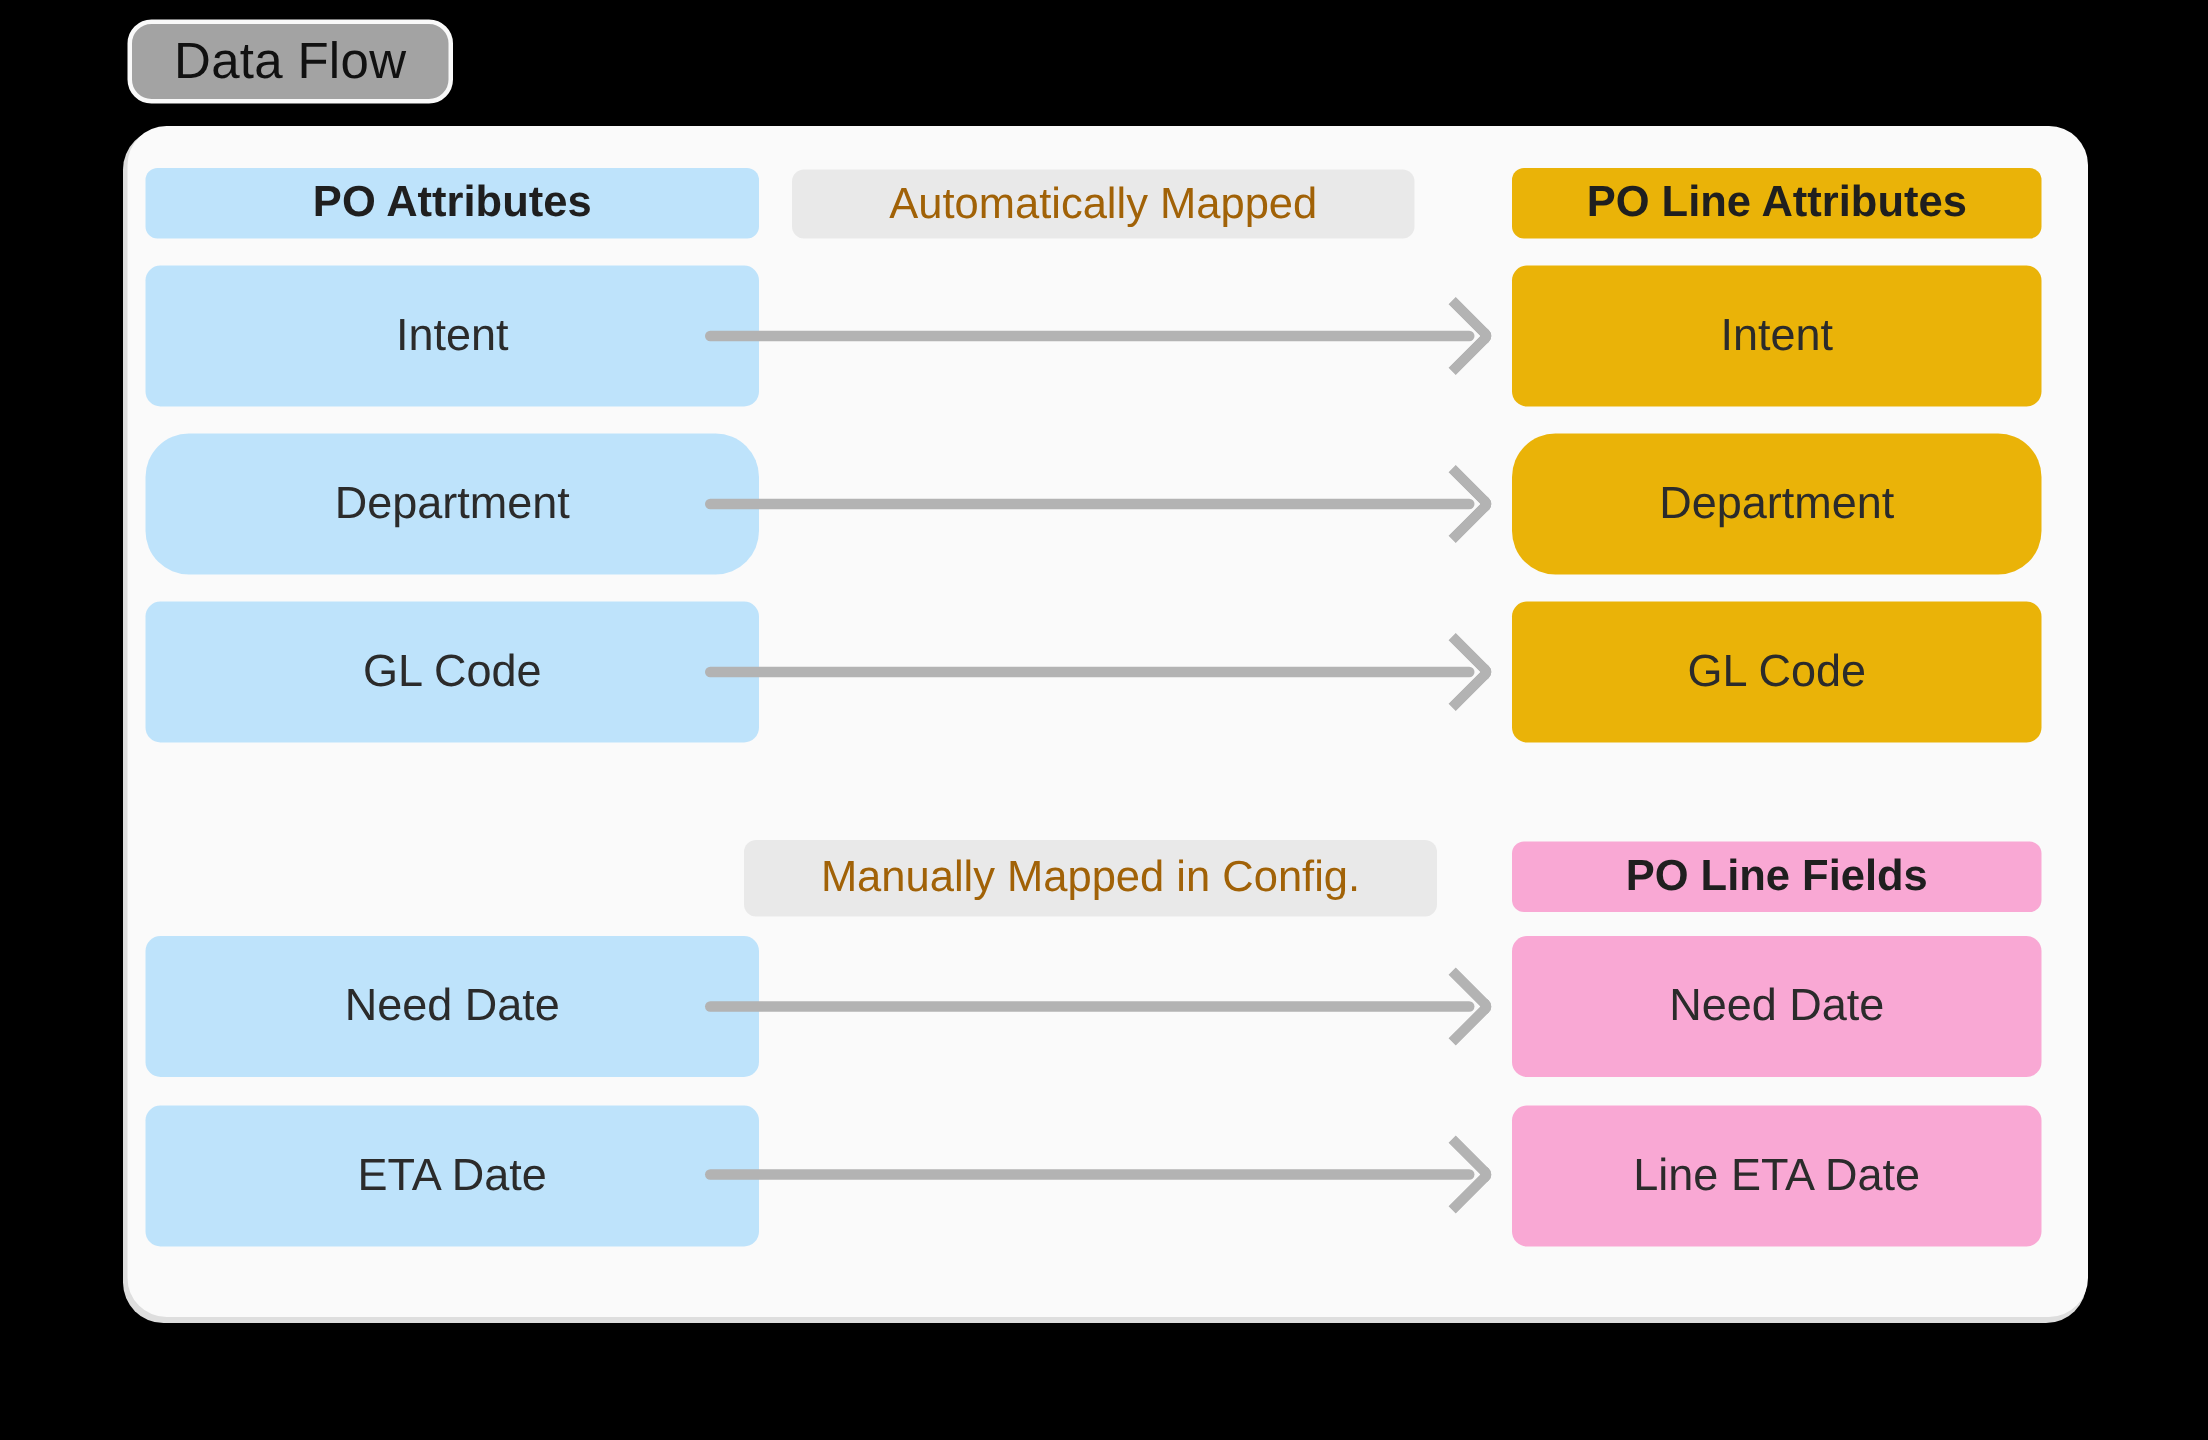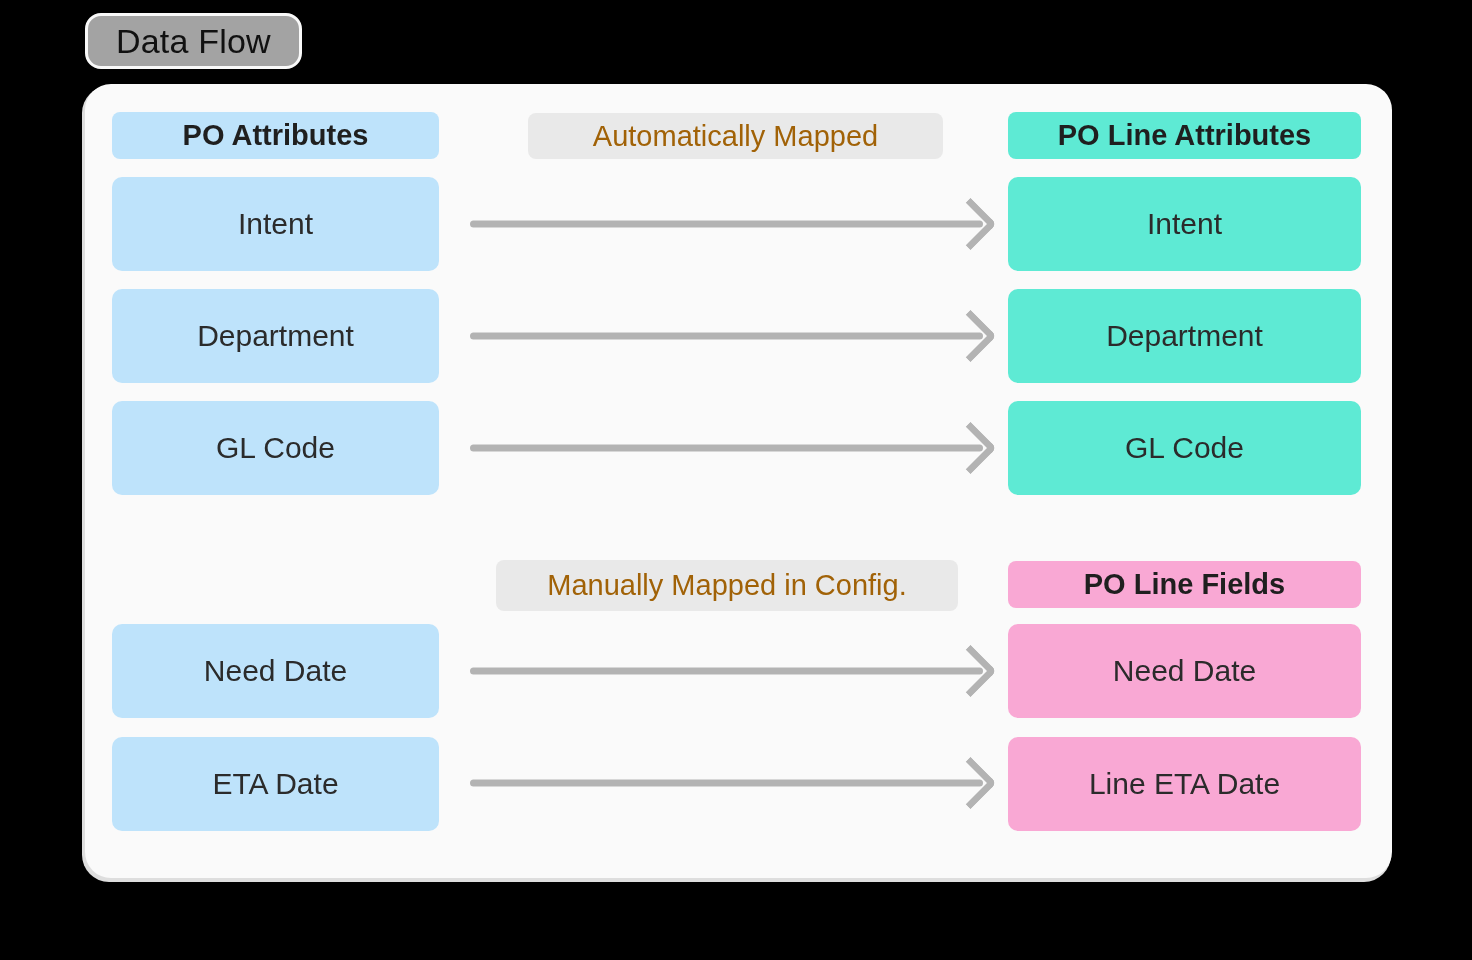--- a/index.html
+++ b/index.html
@@ -41,38 +41,38 @@
     text-align: center;
   }
   .box.header {
     font-weight: 700;
     font-size: 29px;
     color: #1f1f1f;
     border-radius: 8px;
     height: 47px;
   }
   .blue   { background: #bee3fb; }
-  .green  { background: #5eead4; }
+  .green  { background: #eab308; }
   .yellow { background: #f9a8d4; }
   .gray-label {
     position: absolute;
     display: flex; align-items: center; justify-content: center;
     background: #e9e9e9;
     border-radius: 8px;
     font-size: 29px;
     color: #a16207;
   }
-  .col-left  { left: 27px;  width: 327px; }
+  .col-left  { left: 12px;  width: 409px; }
   .col-right { left: 923px; width: 353px; }
   .row-h  { height: 94px; }
 
   
   .y-header  { top: 28px;  }
   .y-row1    { top: 93px; text-align: right;  }
-  .y-row2    { top: 205px; }
+  .y-row2    { top: 205px; border-radius: 29px; }
   .y-row3    { top: 317px; }
   .y-header2 { top: 477px; height: 46px; }
   .y-row4    { top: 540px; }
   .y-row5    { top: 653px; }
 
   .auto-label   { left: 443px; top: 29px;  width: 415px; height: 46px; }
   .manual-label { left: 411px; top: 476px; width: 462px; height: 51px; }
 
   .arrow {
     position: absolute;

